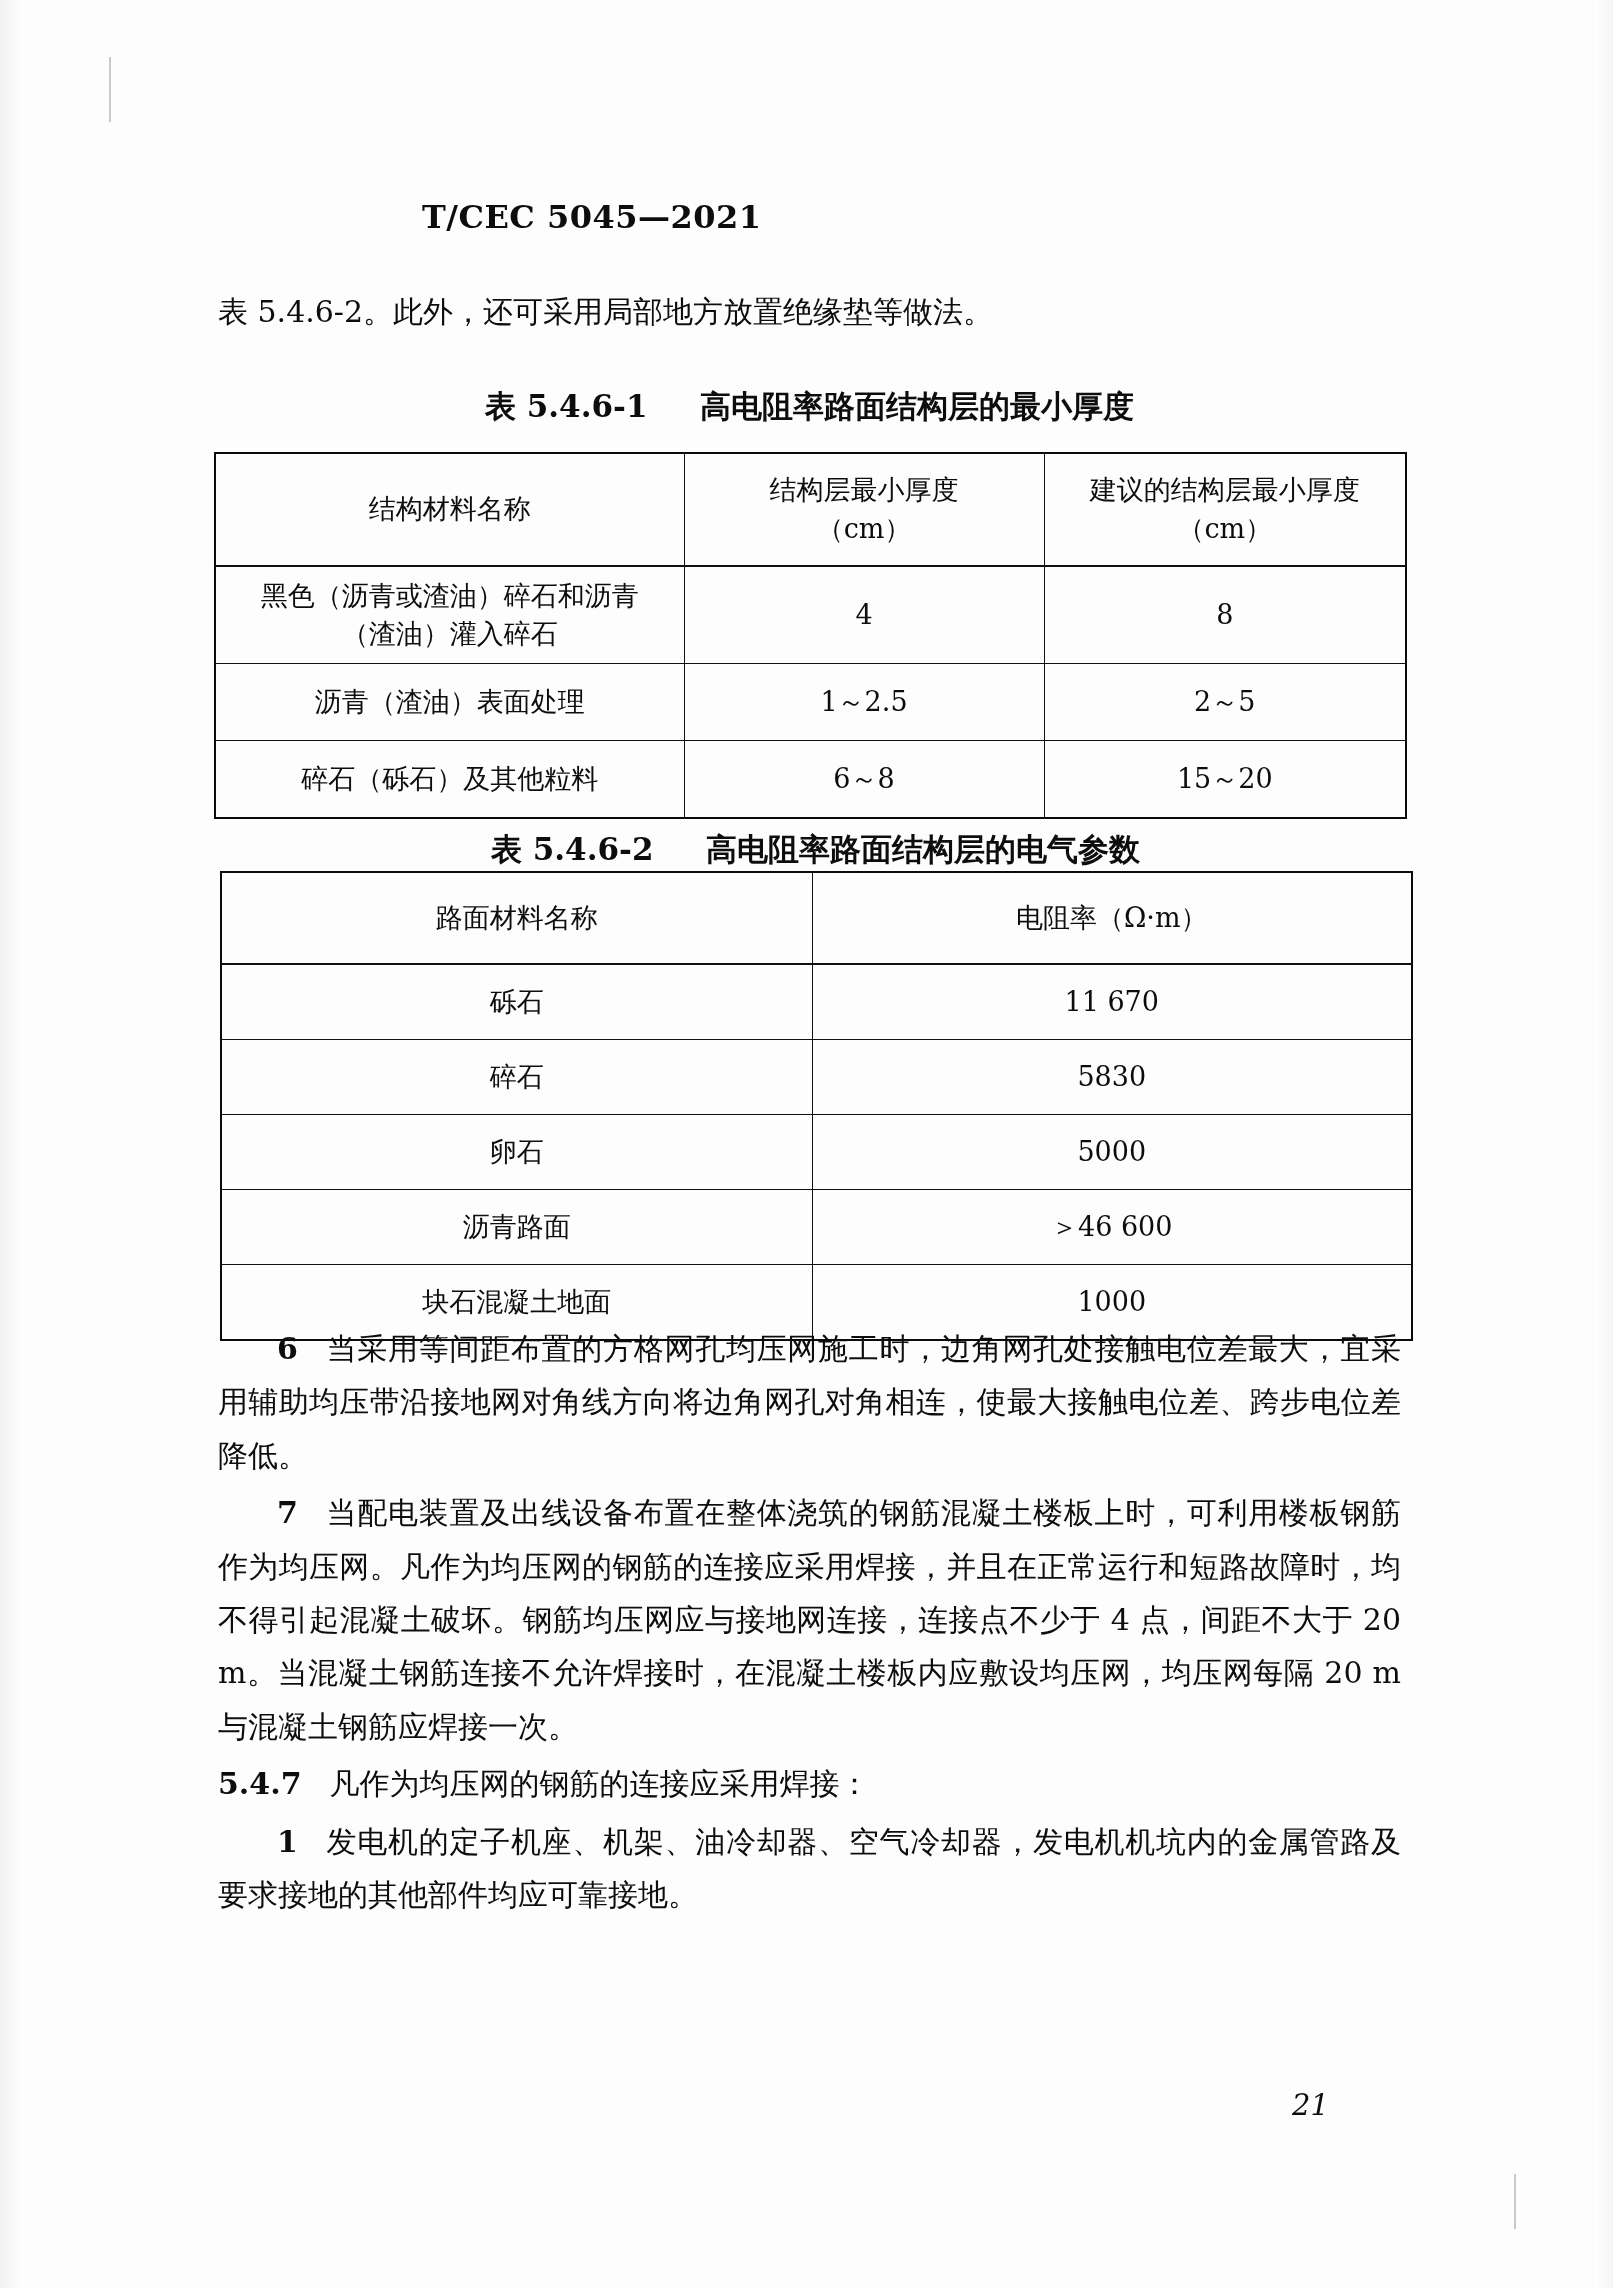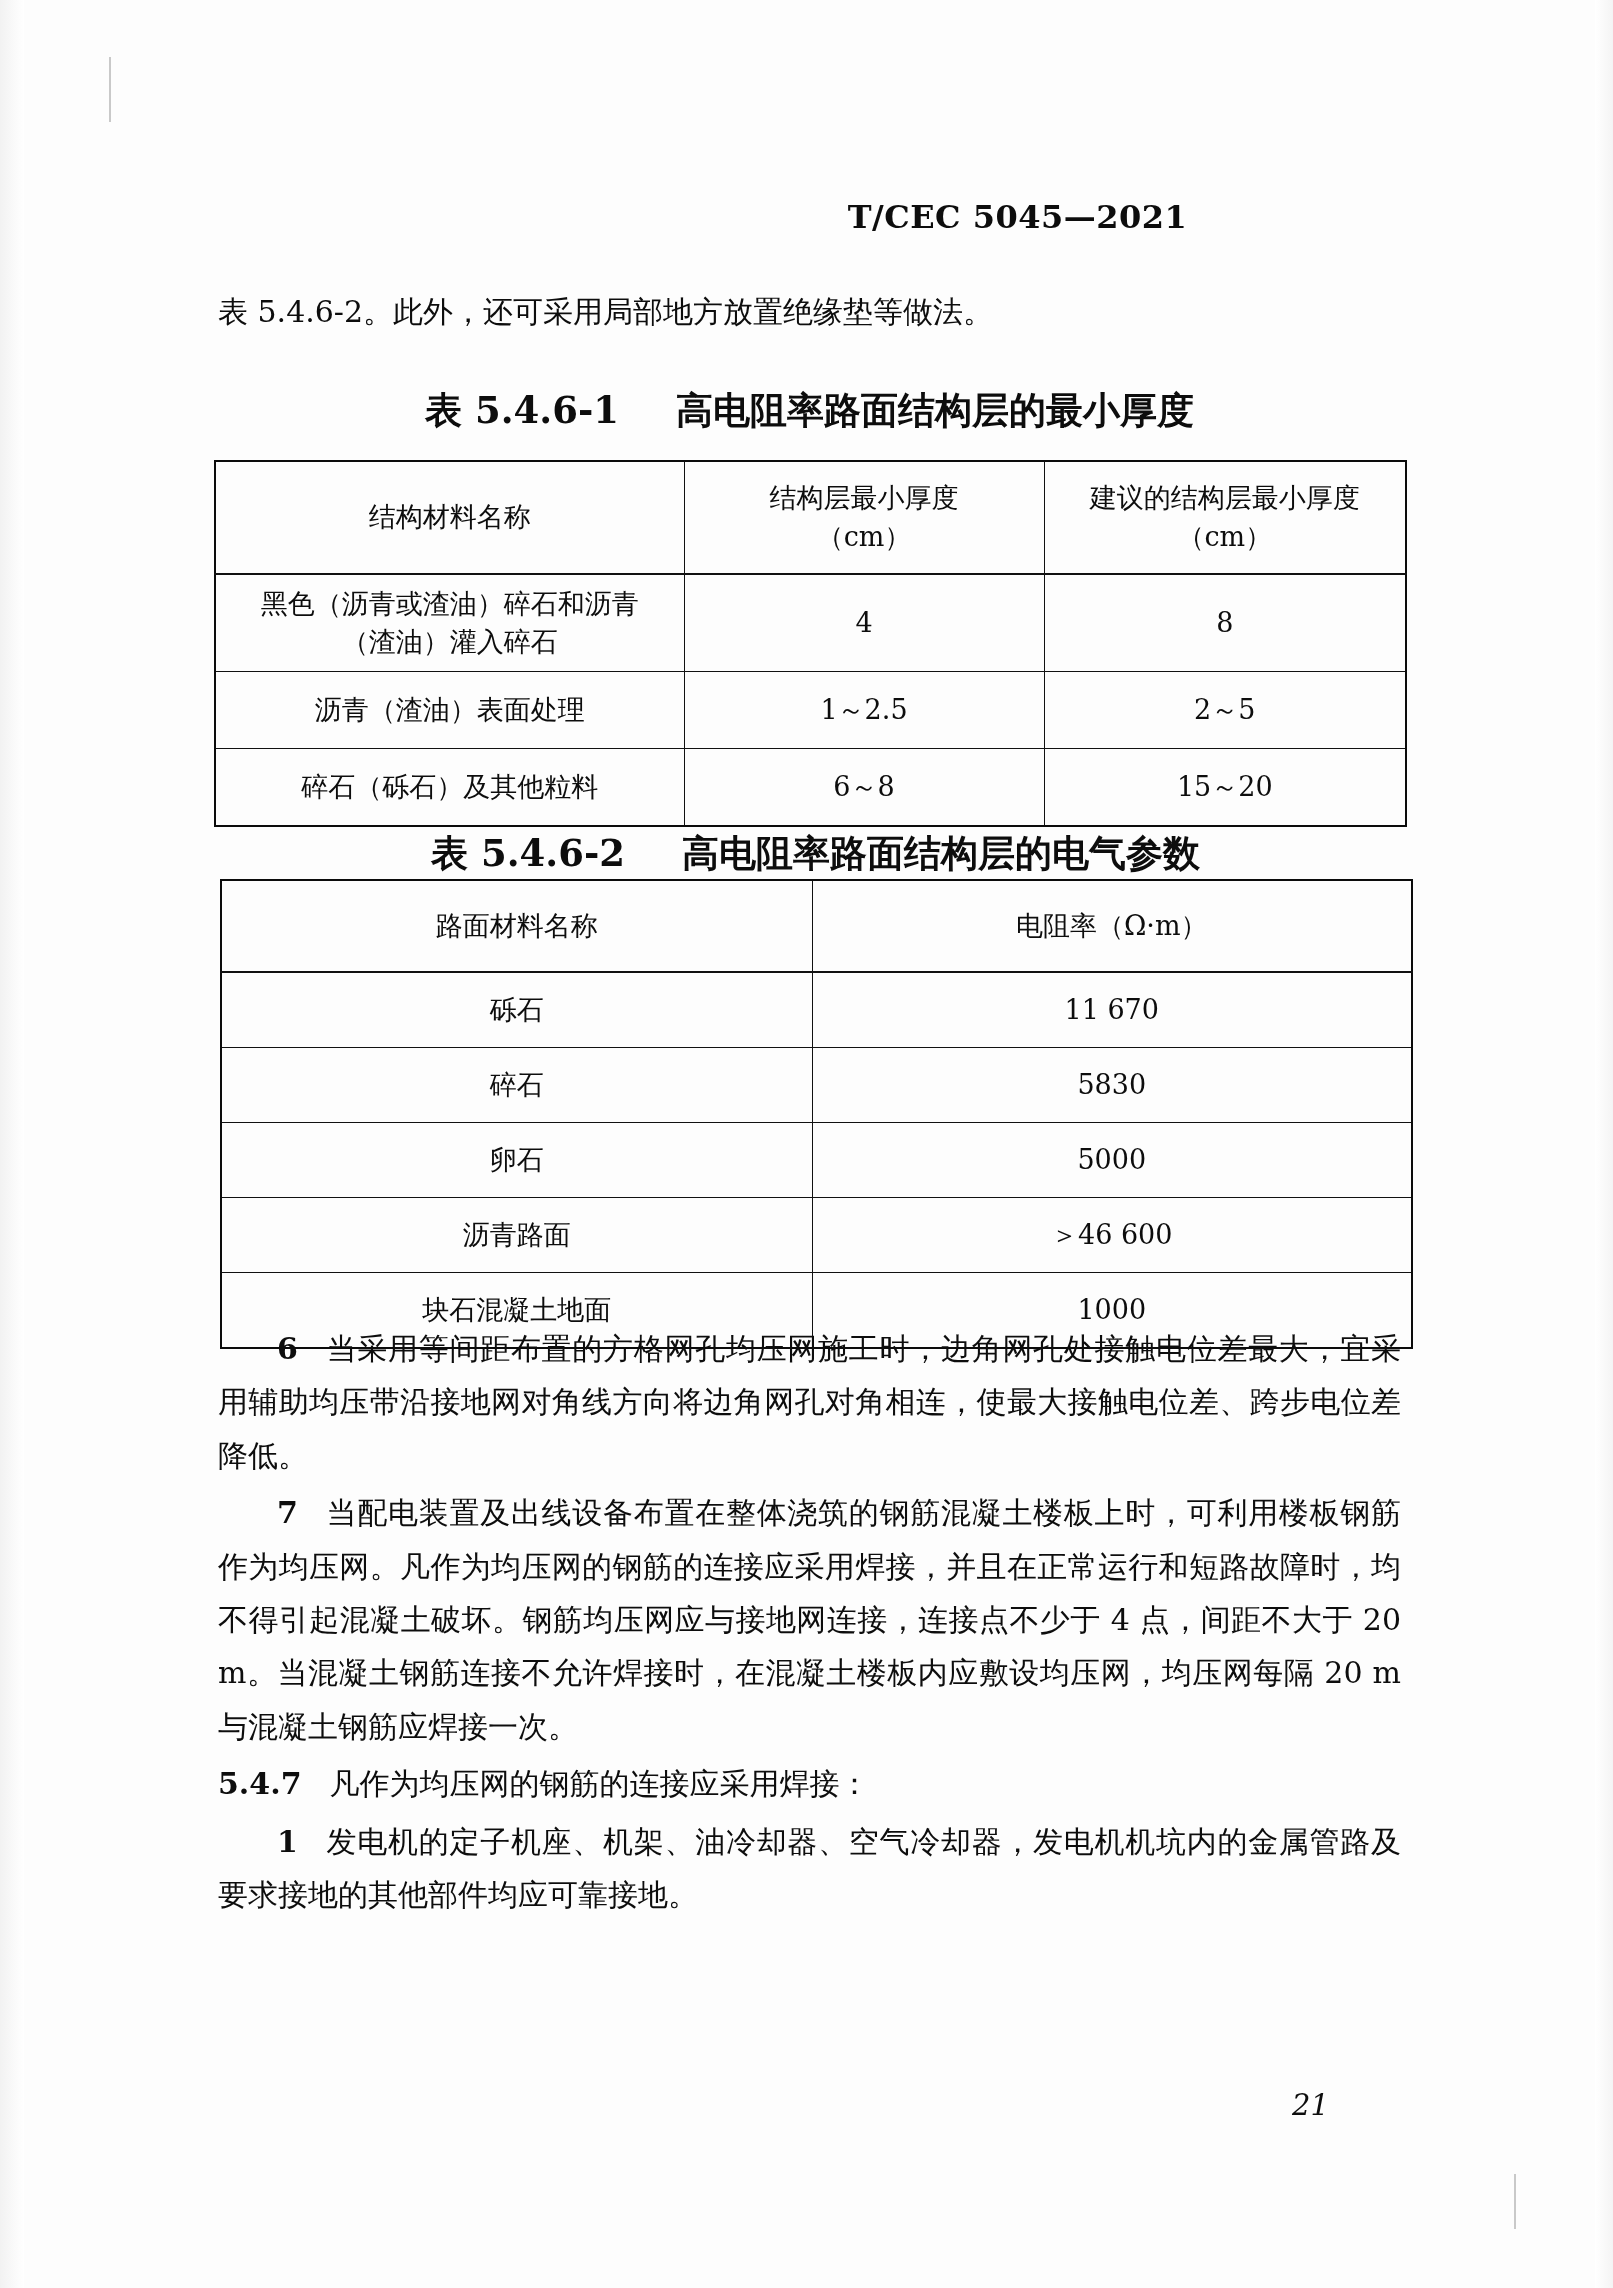--- a/index.html
+++ b/index.html
@@ -46,21 +46,21 @@
     top: 0;
     width: 1191px;
   }
 
   
   .doc-header {
     position: absolute;
     right: 0;
     top: 198px;
     width: 1191px;
-    text-align: center;
+    text-align: left;
     font-size: 32px;
     font-weight: bold;
     letter-spacing: 0.5px;
     font-family: "DejaVu Serif", "Liberation Serif", serif;
   }
 
   
   .para {
     font-size: 30px;
     line-height: 1.78;
@@ -77,21 +77,21 @@
   }
 
   .num-lead {
     font-weight: bold;
     font-family: "DejaVu Serif", "Liberation Serif", serif;
   }
 
   
   .table-caption {
     text-align: center;
-    font-size: 37px;
+    font-size: 31px;
     font-weight: bold;
     margin: 0;
     font-family: "DejaVu Serif", "Liberation Serif", serif;
   }
 
   
   table.doc-table {
     border-collapse: collapse;
     width: 1191px;
     table-layout: fixed;

